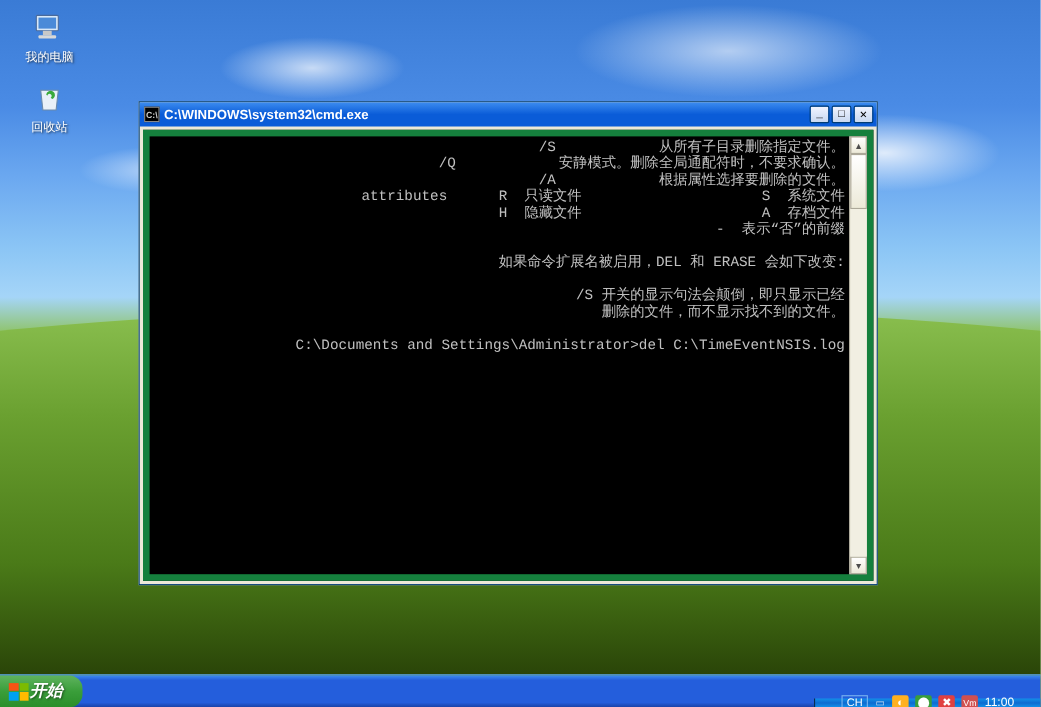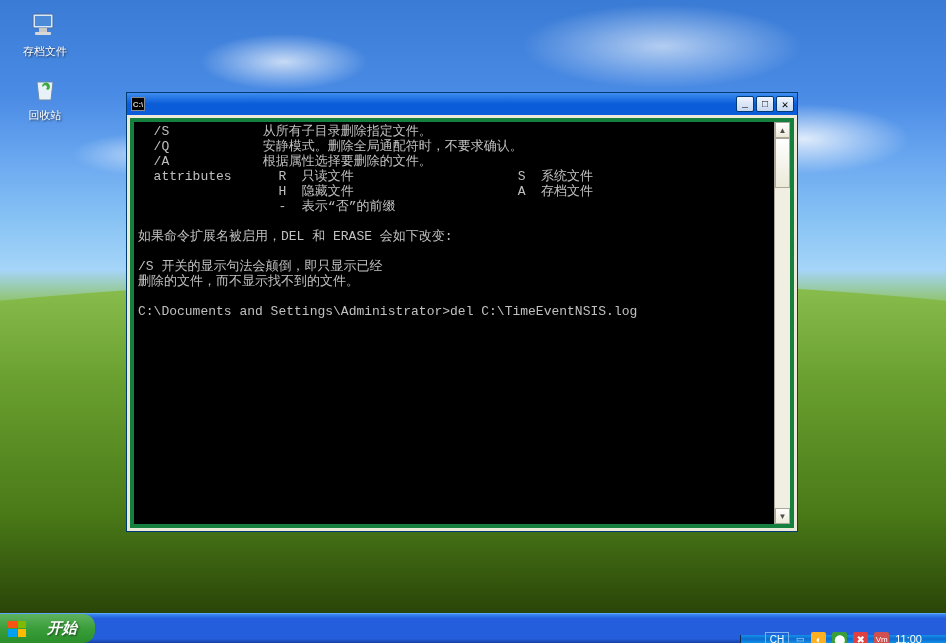--- a/index.html
+++ b/index.html
@@ -60,21 +60,21 @@
   width: 18px; height: 16px; margin-left: 2px;
   background: linear-gradient(to bottom, #f0f4ff, #c8d8f0);
   border: 1px solid #003c74; border-radius: 2px;
   display: flex; align-items: center; justify-content: center;
   cursor: pointer; font-family: "Courier New", monospace; font-size: 10px; font-weight: bold;
   color: #000;
 }
 .tb-btn.close { font-size: 11px; }
 .cmd-inner {
   flex: 1; margin: 3px; background: #000; position: relative;
-  border: 4px solid #15803d; display: flex;
+  border: 6px solid #15803d; display: flex; text-align: right;
 }
 .cmd-body {
   flex: 1; padding: 2px 4px; color: #c0c0c0;
   font-family: "NSimSun", "SimSun", "Courier New", monospace;
   font-size: 13px; line-height: 15px; white-space: pre; overflow: hidden;
 }
 .scrollbar {
   width: 16px; background: #ece9d8; border-left: 1px solid #aca899;
   display: flex; flex-direction: column;
 }
@@ -95,21 +95,21 @@
   background: linear-gradient(to bottom, #3c8cf0 0%, #245edc 15%, #245edc 85%, #1941a5 100%);
   display: flex; align-items: stretch;
   border-top: 1px solid #5aa5ff;
 }
 .start-btn {
   display: flex; align-items: center; padding: 0 18px 0 8px;
   background: linear-gradient(to bottom, #5fb35f 0%, #3a9e3a 50%, #2a8e2a 100%);
   border-radius: 0 12px 12px 0; cursor: pointer;
   color: #fff; font-size: 15px; font-style: italic; font-weight: bold;
   text-shadow: 1px 1px 2px rgba(0,0,0,0.5);
-  gap: 21px;
+  gap: 1px;
 }
 .start-btn .winlogo {
   width: 18px; height: 16px; display: grid; grid-template: 1fr 1fr / 1fr 1fr; gap: 1px;
 }
 .winlogo span:nth-child(1){background:#f65314}
 .winlogo span:nth-child(2){background:#7cbb00}
 .winlogo span:nth-child(3){background:#00a1f1}
 .winlogo span:nth-child(4){background:#ffbb00}
 .task-item {
   margin: 3px 2px 3px 10px; padding: 0 10px; min-width: 140px;
@@ -143,35 +143,36 @@
 
 <div id="ic-computer" class="desktop-icon">
   <div class="ic">
     <svg width="32" height="32" viewBox="0 0 32 32">
       <rect x="4" y="6" width="20" height="14" rx="1" fill="#d8e8f8" stroke="#4a6a9a"></rect>
       <rect x="6" y="8" width="16" height="10" fill="#4a8ad8"></rect>
       <rect x="10" y="20" width="8" height="4" fill="#c8c8c8"></rect>
       <rect x="6" y="24" width="16" height="3" rx="1" fill="#d8d8d8"></rect>
     </svg>
   </div>
-  <div>存档文件</div>
+  <div>我的电脑</div>
 </div>
 <div id="ic-recycle" class="desktop-icon">
   <div class="ic">
     <svg width="32" height="32" viewBox="0 0 32 32">
       <path d="M8 10 L24 10 L22 28 L10 28 Z" fill="#e8f0f8" stroke="#6a8aaa"></path>
       <path d="M13 14 a4 4 0 1 1 6 4 l-2 -1 a2 2 0 1 0 -3 -2 z" fill="#3aaa3a"></path>
     </svg>
   </div>
   <div>回收站</div>
 </div>
 
 <div class="cmd-window">
   <div class="titlebar">
     <div class="tb-icon">C:\</div>
+    <span>C:\WINDOWS\system32\cmd.exe</span>
     <div class="spacer"></div>
     <div class="tb-btn">_</div>
     <div class="tb-btn">□</div>
     <div class="tb-btn close">✕</div>
   </div>
   <div class="cmd-inner">
     <div class="cmd-body" id="cmd-body">  /S            从所有子目录删除指定文件。
   /Q            安静模式。删除全局通配符时，不要求确认。
   /A            根据属性选择要删除的文件。
   attributes      R  只读文件                     S  系统文件

